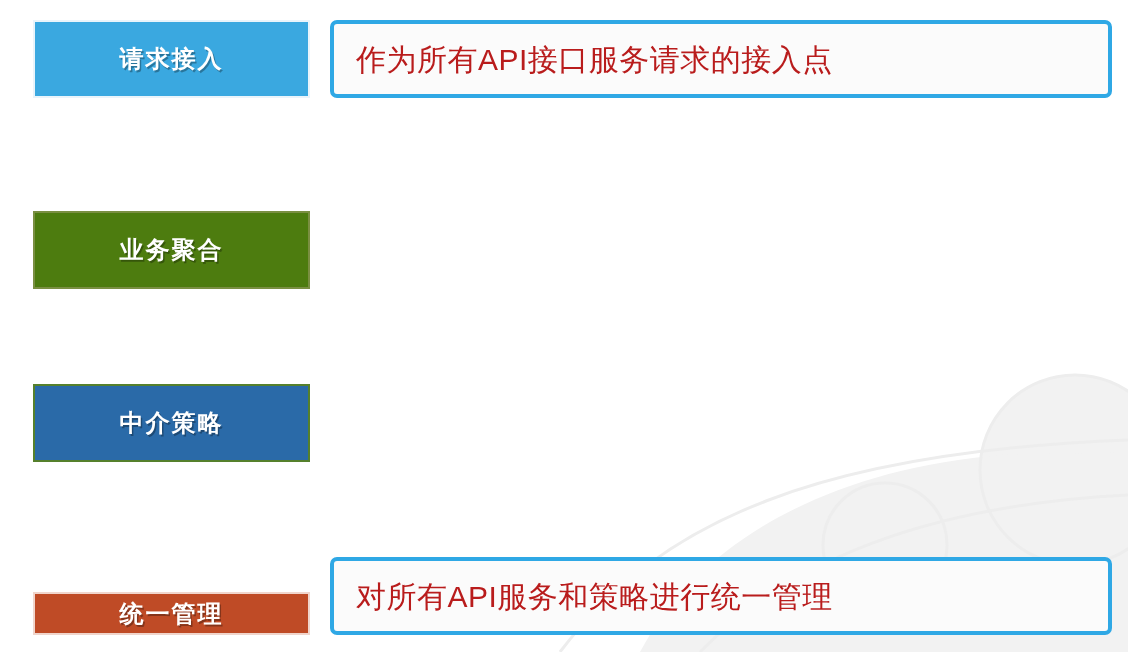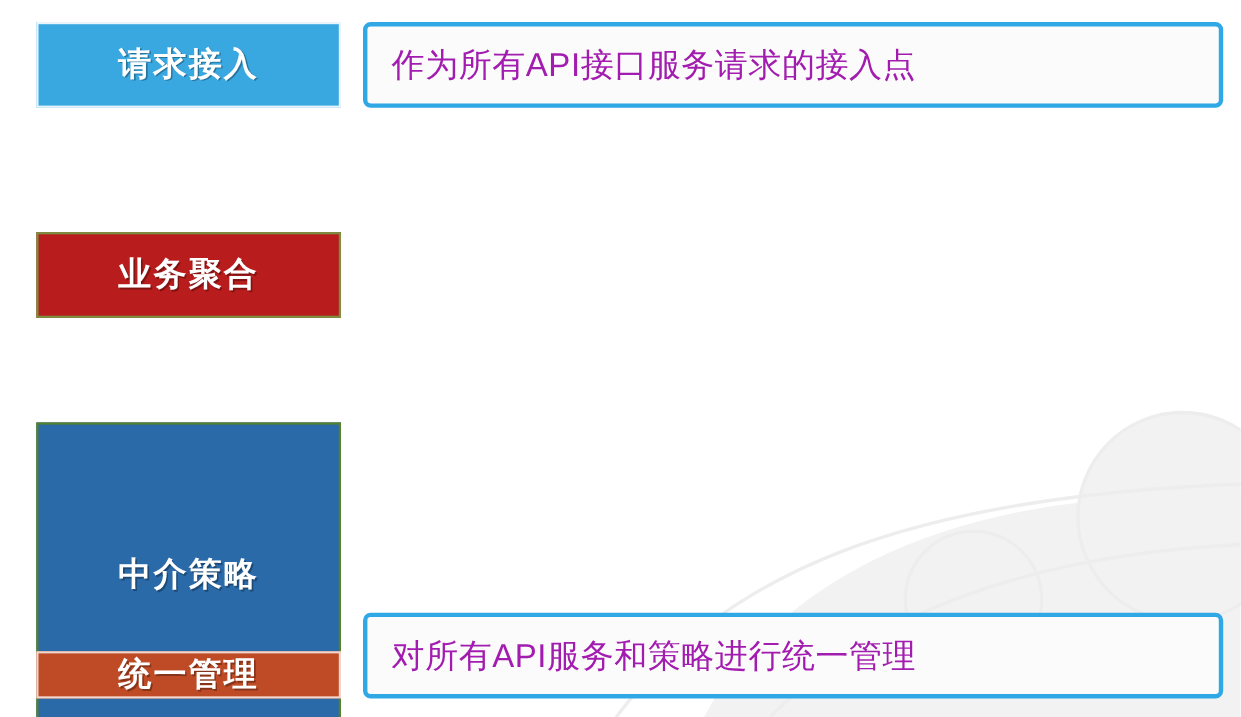--- a/index.html
+++ b/index.html
@@ -40,45 +40,45 @@
   .row {
     position: absolute;
     left: 33px;
     right: 16px;
     height: 78px;
     display: flex;
     align-items: stretch;
   }
   .row-1 { top: 20px; }
   .row-2 { top: 211px; }
-  .row-3 { top: 384px; flex-direction: column; }
+  .row-3 { top: 384px; }
   .row-4 { top: 557px; }
 
   
   .chip {
     position: relative;
     width: 277px;
     flex: 0 0 277px;
     display: flex;
     align-items: center;
     justify-content: center;
     box-sizing: border-box;
   }
   .chip-text {
-    font-size: 30px;
+    font-size: 24px;
     font-weight: bold;
     color: #ffffff;
     letter-spacing: 2px;
     text-shadow: 1.5px 1.5px 0 rgba(0,0,0,0.30);
     white-space: nowrap;
     line-height: 1;
   }
 
   .chip-blue   { background: #3aa8e0; border: 2px solid #e9f4fb; }
-  .chip-purple { background: #b91c1c; border: 2px solid #7a8f42; }
+  .chip-purple { background: #4d7c0f; border: 2px solid #7a8f42; }
   .chip-steel  { background: #2a6aa8; border: 2px solid #55802c; }
   .chip-orange { background: #bf4b26; border: 2px solid #f0d5cc; margin-top: 35px; }
 
   
   .gap { flex: 0 0 20px; }
 
   
   .desc {
     position: relative;
     flex: 1 1 auto;
@@ -86,21 +86,21 @@
     background: #fbfbfb;
     border: 4px solid #2fa8e5;
     border-radius: 7px;
     display: flex;
     align-items: center;
     padding-left: 22px;
     box-shadow: 0 0 0 0 rgba(0,0,0,0);
   }
   .desc-text {
     font-size: 30px;
-    color: #a21caf;
+    color: #b91c1c;
     line-height: 1.1;
     white-space: nowrap;
     letter-spacing: 0.5px;
   }
 </style>
 </head>
 <body>
 
 <div id="slide">
 

